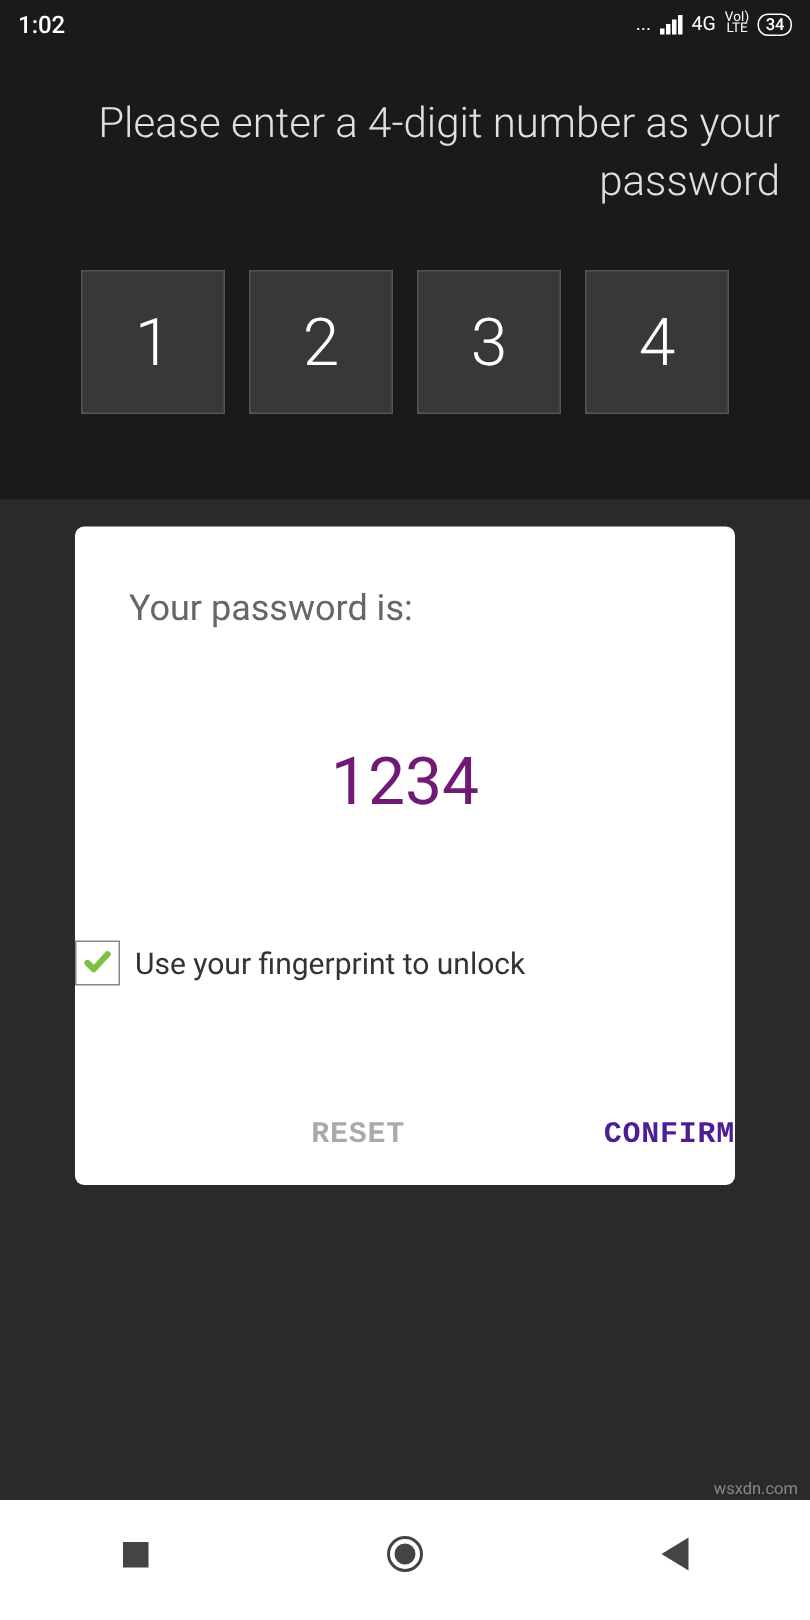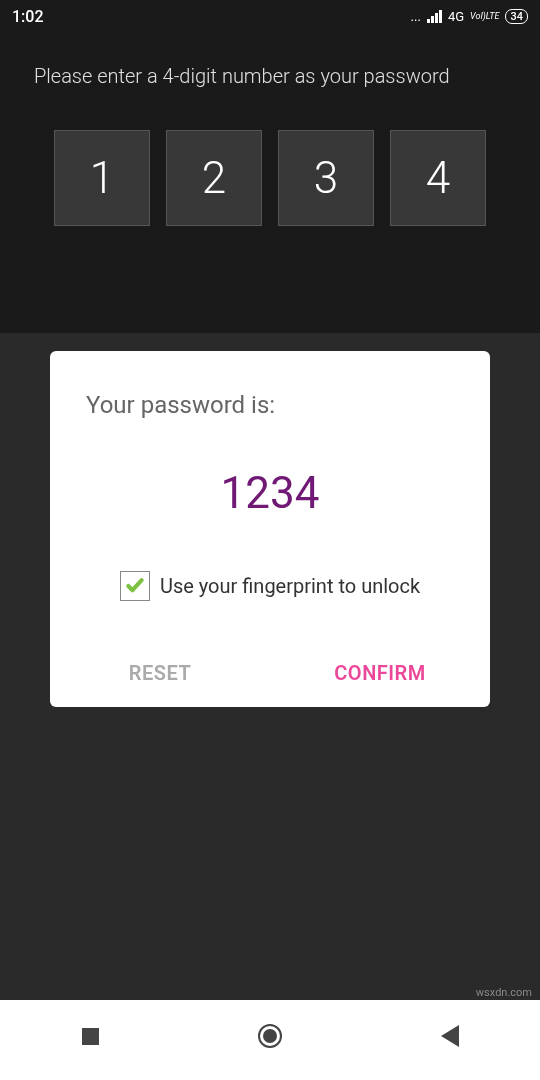--- a/index.html
+++ b/index.html
@@ -50,28 +50,27 @@
       border: 1px solid #fff;
       border-radius: 7px;
       padding: 0 4px;
       font-size: 11px;
       font-weight: 500;
     }
     .volte {
       font-size: 9px;
       line-height: 7px;
       display: flex;
-      flex-direction: row;
-      align-items: center;
-      font-style: italic;
+      flex-direction: column;
+      align-items: center;
     }
     .prompt {
-      text-align: left;
+      text-align: right;
       color: #e0e0e0;
-      font-size: 20px;
+      font-size: 28px;
       font-weight: 300;
       padding: 30px 20px 10px;
       line-height: 1.4;
       margin-left: 14px;
     }
     .digit-boxes {
       display: flex;
       justify-content: center;
       gap: 16px;
       padding: 30px 0;
@@ -97,38 +96,38 @@
       background: rgba(80,80,80,0.3);
       padding-top: 18px;
     }
     .card {
       background: #fff;
       margin: 0 50px;
       border-radius: 6px;
       padding: 40px 0 0;
       display: flex;
       flex-direction: column;
+      gap: 28px;
     }
     .card-title {
       color: #666;
       font-size: 24px;
       font-weight: 400;
       padding: 0 36px 20px;
     }
     .password-display {
       text-align: center;
       font-size: 44px;
       font-weight: 400;
       color: #701a75;
       padding: 28px 0;
     }
     .fingerprint-row {
       display: flex;
       align-items: center;
-      justify-content: center;
       gap: 10px;
       padding: 24px 0 40px;
     }
     .checkbox {
       width: 30px;
       height: 30px;
       border: 1px solid #888;
       display: flex;
       align-items: center;
       justify-content: center;
@@ -141,30 +140,31 @@
       color: #333;
       font-size: 20px;
     }
     .card-actions {
       display: flex;
       border-top: 0px solid #eee;
       padding: 20px 0 22px;
     }
     .card-btn {
       flex: 1;
-      text-align: center;
+      text-align: right;
       font-size: 20px;
       font-weight: 600;
       letter-spacing: 0.5px;
+      font-family: Liberation Mono, monospace;
     }
     .btn-reset {
       color: #aaa;
     }
     .btn-confirm {
-      color: #ec4899;
+      color: #4c1d95;
     }
     .keypad {
       position: absolute;
       left: 0;
       right: 0;
       top: 700px;
       display: grid;
       grid-template-columns: repeat(3, 1fr);
     }
     .key {

